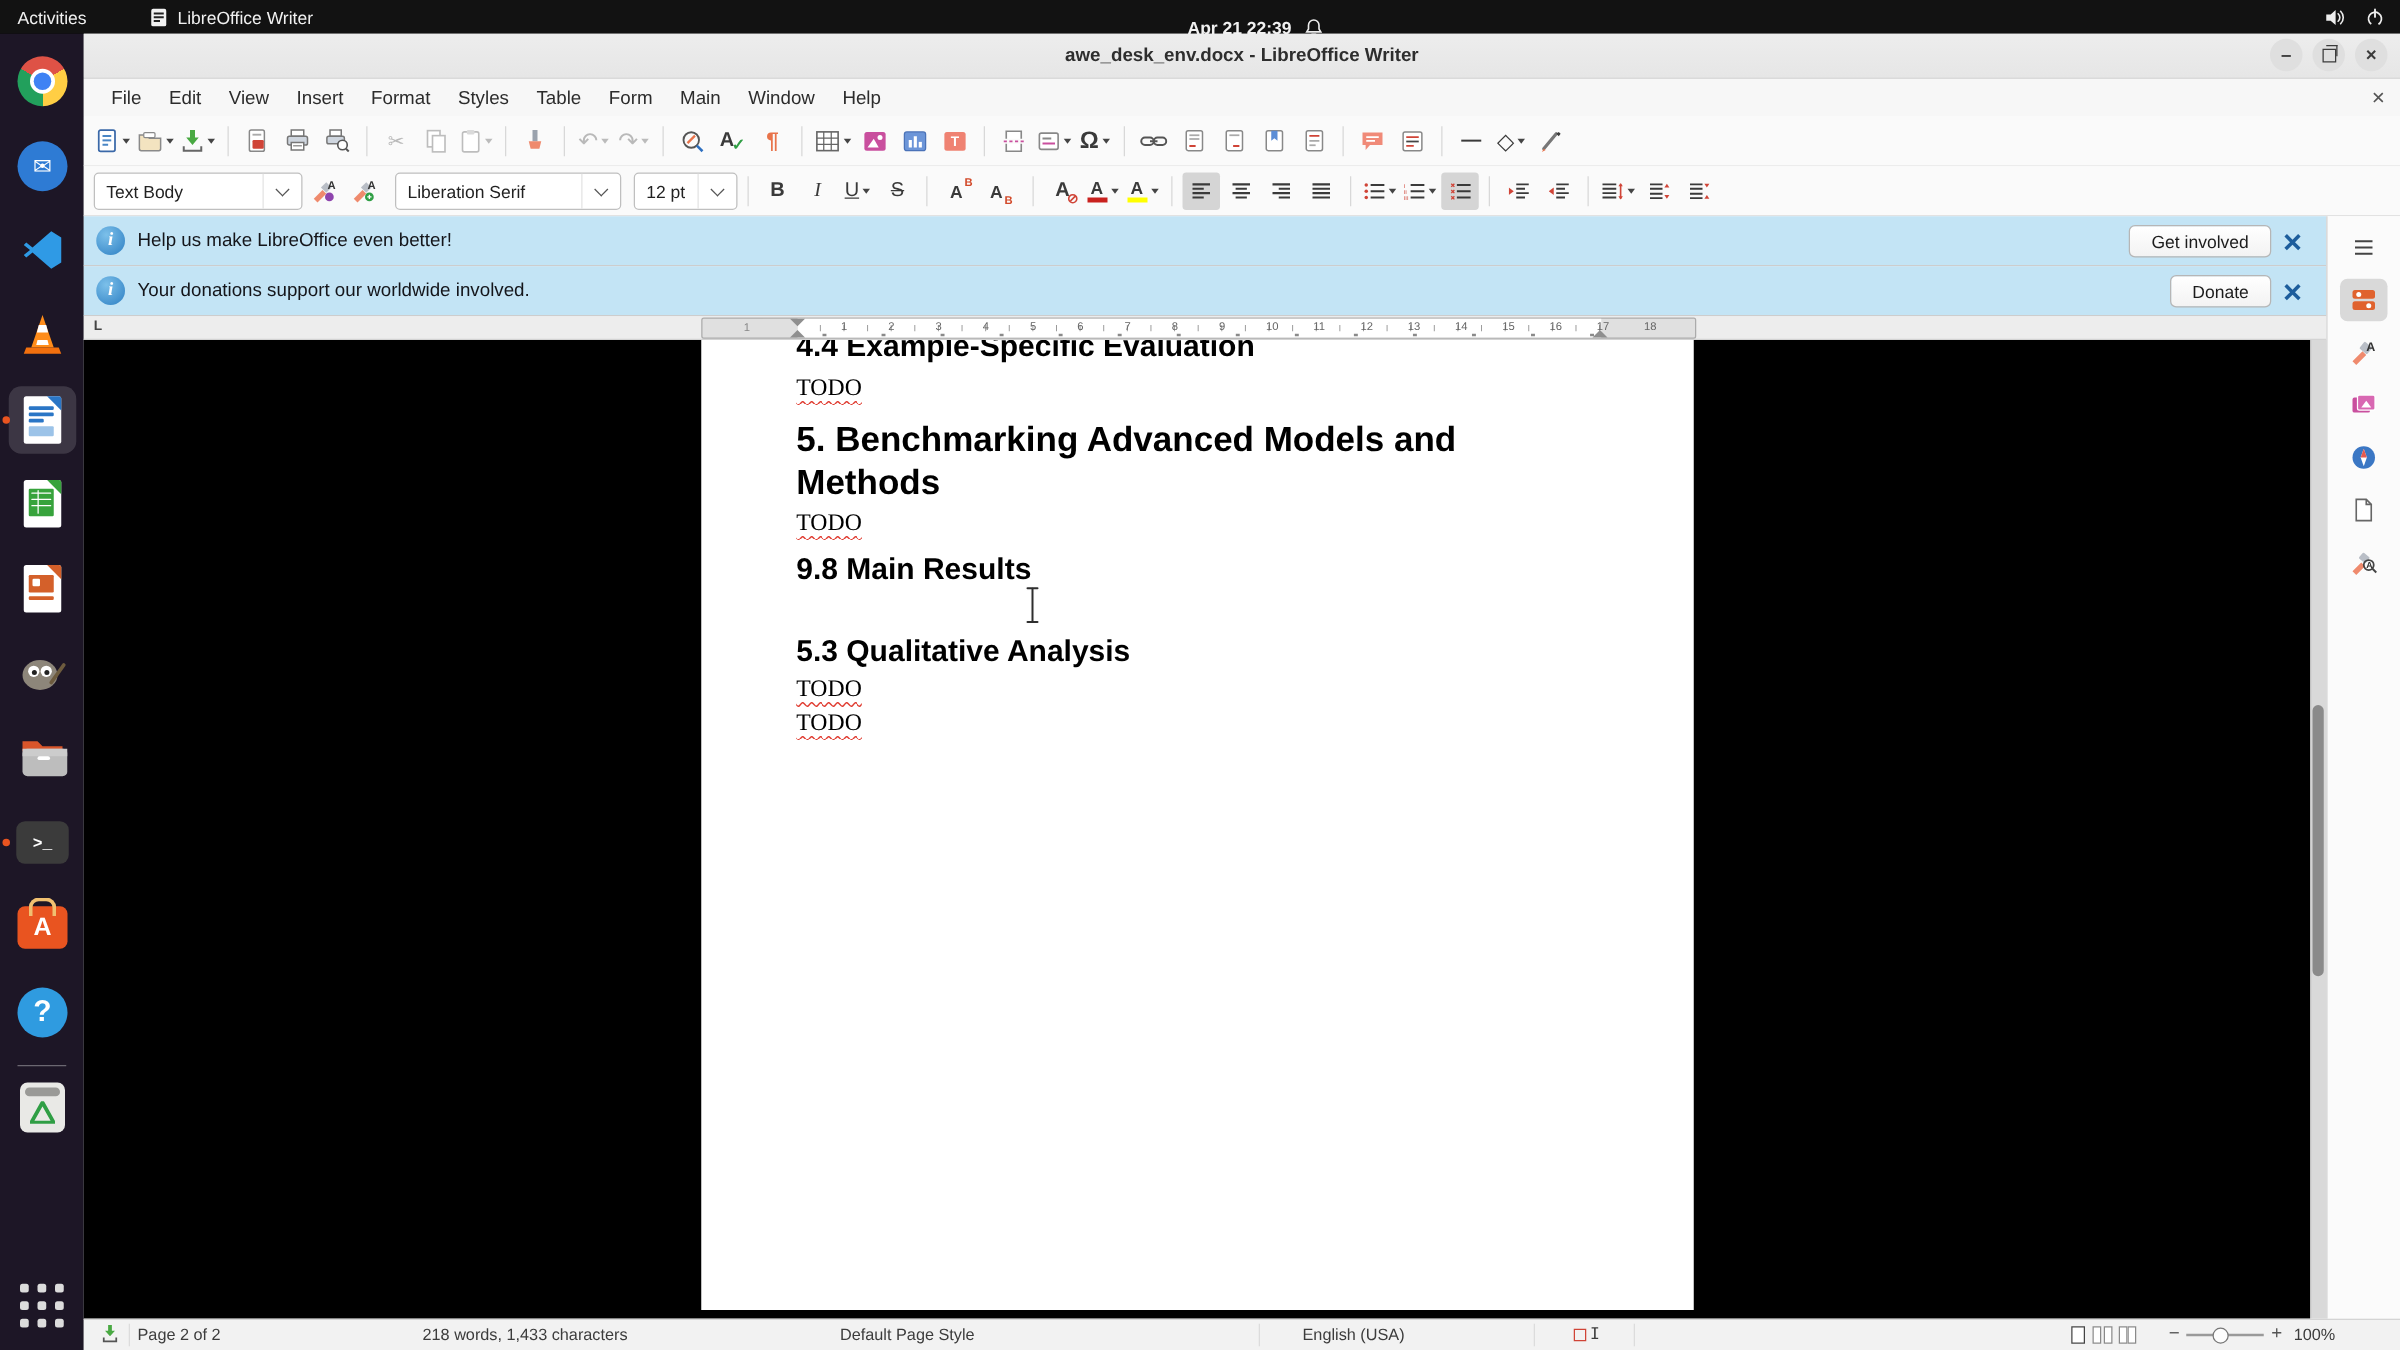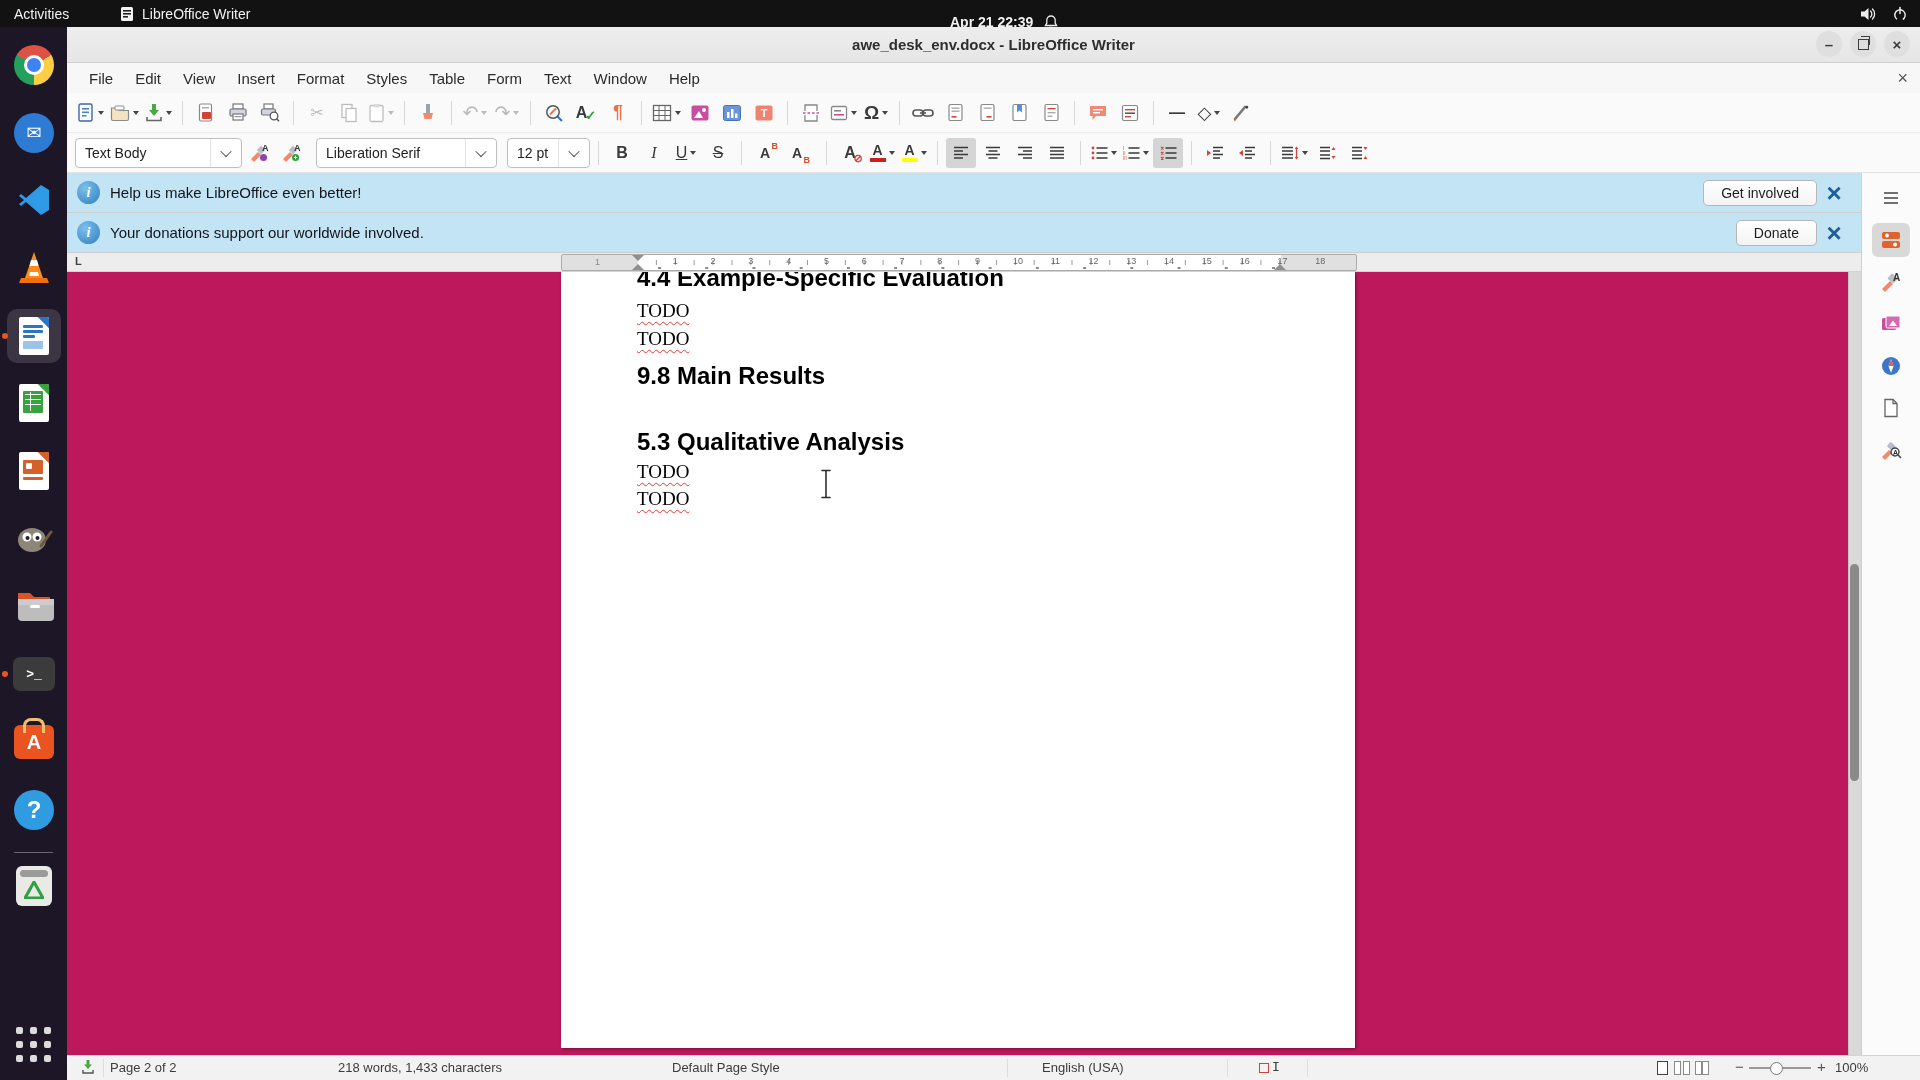--- a/index.html
+++ b/index.html
@@ -73,21 +73,21 @@
   .rwhite{position:absolute;left:76px;top:0;width:643px;height:100%;background:#fff;
     background-image:linear-gradient(90deg,#9a9a9a 0 1px,transparent 1px),linear-gradient(90deg,#8a8a8a 0 3px,transparent 3px);
     background-size:18.9px 5px,47.24px 2px;background-position:17.9px 5px,20px 12px;background-repeat:repeat-x;}
   .rnum{position:absolute;top:1px;font-size:9px;color:#666;}
   .rpre{position:absolute;left:33px;top:2px;font-size:9px;color:#888;}
   .imark{position:absolute;width:0;height:0;}
   .mk-topL{left:70px;top:0;border-left:6px solid transparent;border-right:6px solid transparent;border-top:6px solid #8f8f8f;}
   .mk-botL{left:70px;bottom:0;border-left:6px solid transparent;border-right:6px solid transparent;border-bottom:6px solid #8f8f8f;}
   .mk-botR{left:712px;bottom:0;border-left:6px solid transparent;border-right:6px solid transparent;border-bottom:6px solid #8f8f8f;}
   .docrow{flex:1;display:flex;min-height:0;}
-  .canvas{flex:1;position:relative;background:#be185d;overflow:hidden;}
+  .canvas{flex:1;position:relative;background:#000000;overflow:hidden;}
   .page{position:absolute;left:494px;top:0;width:794px;height:776px;background:#fff;box-shadow:1px 1px 3px rgba(0,0,0,.45);padding:0 75px 0 76px;box-sizing:border-box;overflow:hidden;}
   .dh1{font-family:"Liberation Sans",sans-serif;font-weight:700;font-size:28px;line-height:34px;color:#000;}
   .dh2{font-family:"Liberation Sans",sans-serif;font-weight:700;font-size:24px;line-height:30px;color:#000;}
   .dtodo{font-family:"Liberation Serif",serif;font-size:19px;line-height:24px;color:#000;width:max-content;text-decoration:underline;text-decoration-style:wavy;text-decoration-color:#e03c31;text-decoration-thickness:1px;text-underline-offset:4px;}
   .dempty{height:24px;}
   .b0{margin-top:-9px;} .b1{margin-top:6px;} .b2{margin-top:12px;} .b3{margin-top:8px;} .b4{margin-top:4px;} .b5{margin-top:10px;}
   .b6{margin-top:6px;} .b7{margin-top:6px;} .b8{margin-top:3px;} .b9{margin-top:12px;} .b10{margin-top:3px;}
   .ibeam{position:absolute;left:752px;top:196px;}
   .vscroll{flex:0 0 12px;background:#d9d9d9;position:relative;border-left:1px solid #c2c2c2;}
   .vthumb{position:absolute;left:1px;width:9px;top:292px;height:217px;background:#8a8a8a;border-radius:5px;}
@@ -259,21 +259,21 @@
 
     <div class="menubar">
       <span class="mi">File</span>
       <span class="mi">Edit</span>
       <span class="mi">View</span>
       <span class="mi">Insert</span>
       <span class="mi">Format</span>
       <span class="mi">Styles</span>
       <span class="mi">Table</span>
       <span class="mi">Form</span>
-      <span class="mi">Text</span>
+      <span class="mi">Main</span>
       <span class="mi">Window</span>
       <span class="mi">Help</span>
       <span class="mclose">×</span>
     </div>
 
     <div class="toolbar">
       <span class="tbi">
           <svg width="18" height="20" viewBox="0 0 18 20">
             <rect x="2" y="1" width="13" height="17" rx="1.5" fill="#fff" stroke="#3a68a8" stroke-width="1.4"></rect>
             <rect x="5" y="5" width="7" height="1.6" fill="#4a86c5"></rect>
@@ -673,20 +673,21 @@
             <span class="imark mk-botL"></span>
             <span class="imark mk-botR"></span>
           </div>
         </div>
 
         <div class="docrow">
           <div class="canvas">
             <div class="page">
               <div class="dh2 b0">4.4 Example-Specific Evaluation</div>
               <div class="dtodo b1">TODO</div>
+              <div class="dh1 b2">5. Benchmarking Advanced Models and Methods</div>
               <div class="dtodo b4">TODO</div>
               <div class="dh2 b5">9.8 Main Results</div>
               <div class="dempty b6"></div>
               <div class="dh2 b7">5.3 Qualitative Analysis</div>
               <div class="dtodo b8">TODO</div>
               <div class="dtodo b10">TODO</div>
             </div>
             <svg class="ibeam" width="14" height="32" viewBox="0 0 14 32">
               <g stroke="#fdfdfd" stroke-width="4" stroke-linecap="round">
                   <line x1="7" y1="3" x2="7" y2="29"></line>

